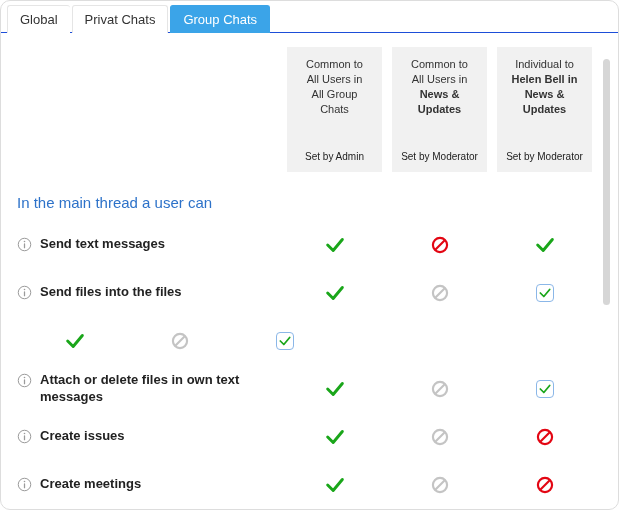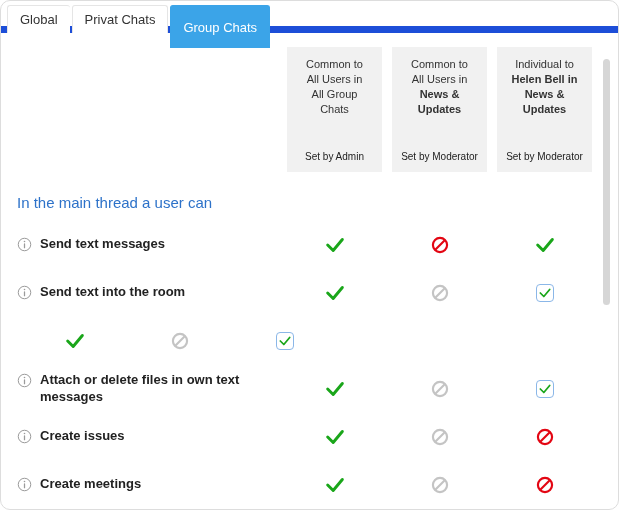--- a/index.html
+++ b/index.html
@@ -16,21 +16,21 @@
     border: 1px solid #ddd;
     border-radius: 10px;
     display: flex;
     flex-direction: column;
     overflow: hidden;
   }
   .tabs {
     display: flex;
     align-items: stretch;
     height: 32px;
-    border-bottom: 7px solid #1d4ed8;
+    border-bottom: 1px solid #1d4ed8;
     padding-left: 6px;
   }
   .tab {
     padding: 0 12px;
     display: flex;
     align-items: center;
     font-size: 13px;
     color: #333;
     border: 1px solid transparent;
     border-bottom: none;
@@ -50,21 +50,21 @@
   .tab.first { border-right: none; }
   .tab.second { }
   .tab.active {
     background: #3ba4e8;
     color: #fff;
     border: 1px solid #3ba4e8;
     border-bottom: none;
     border-top-left-radius: 3px;
     border-top-right-radius: 3px;
     margin-top: 4px;
-    height: 43px;
+    height: 28px;
   }
   .body {
     flex: 1;
     display: flex;
     position: relative;
     padding: 14px 8px 0 16px;
     overflow: hidden;
   }
   .content {
     flex: 1;
@@ -248,21 +248,21 @@
               </svg>
             </div>
           </div>
           <div class="perm-row">
             <div class="perm-label">
               <svg width="15" height="15" viewBox="0 0 24 24" class="info-icon">
                 <circle cx="12" cy="12" r="10" fill="none" stroke="currentColor" stroke-width="1.6"></circle>
                 <circle cx="12" cy="7.2" r="1.3" fill="currentColor"></circle>
                 <rect x="11" y="10" width="2" height="8" rx="1" fill="currentColor"></rect>
               </svg>
-              <div class="text">Send text into the room</div>
+              <div class="text">Send files into the files</div>
             </div>
             <div class="cell">
               <svg width="22" height="22" viewBox="0 0 24 24" class="ic-check">
                 <path d="M4 12 L10 18 L20 6" fill="none" stroke="currentColor" stroke-width="3.2" stroke-linecap="round" stroke-linejoin="round"></path>
               </svg>
             </div>
             <div class="cell">
               <svg width="20" height="20" viewBox="0 0 24 24" class="ic-ban-gray">
                 <circle cx="12" cy="12" r="8.5" fill="none" stroke="currentColor" stroke-width="2.6"></circle>
                 <line x1="6" y1="18" x2="18" y2="6" stroke="currentColor" stroke-width="2.6"></line>

